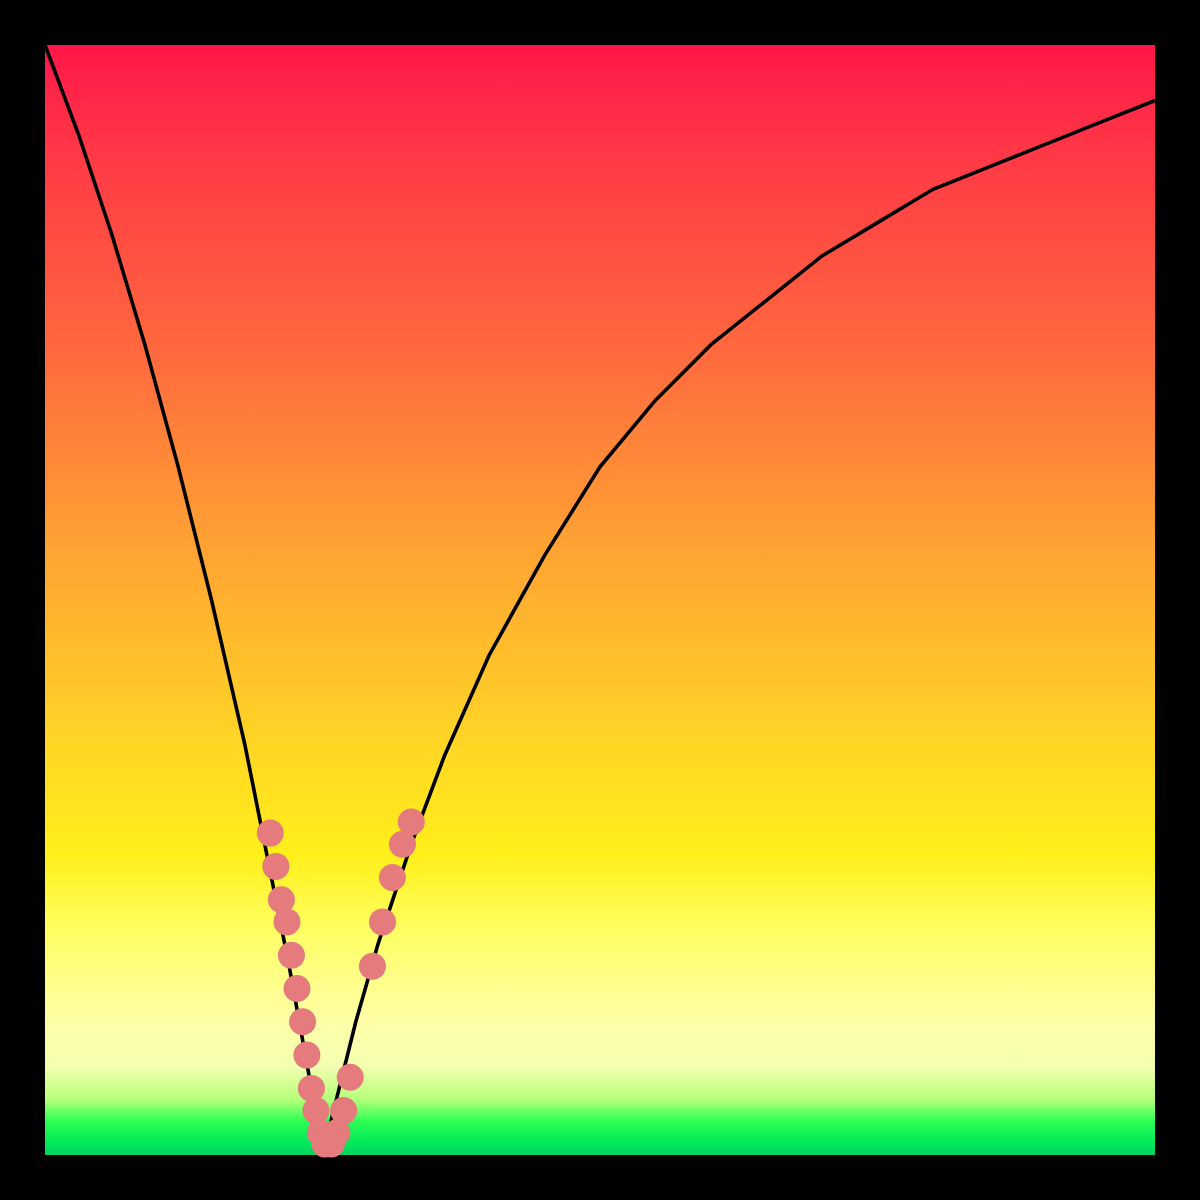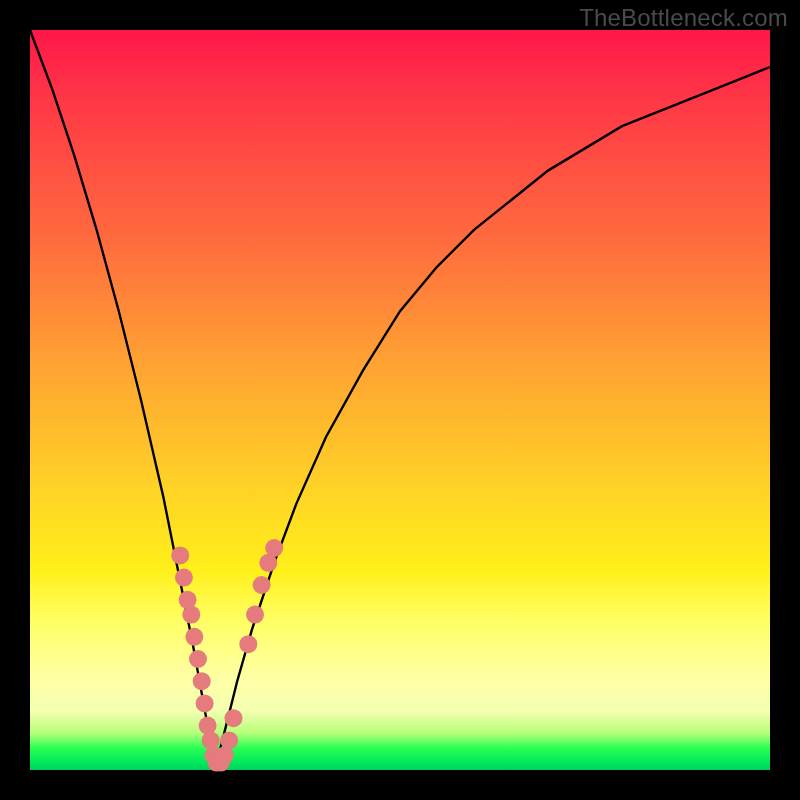--- a/index.html
+++ b/index.html
@@ -89,14 +89,13 @@
         <circle cx="199.1" cy="710.4" r="9" fill="#e57b7d" stroke="#d96a6c" stroke-width="0"></circle>
         <circle cx="203.5" cy="688.2" r="9" fill="#e57b7d" stroke="#d96a6c" stroke-width="0"></circle>
         <circle cx="218.3" cy="614.2" r="9" fill="#e57b7d" stroke="#d96a6c" stroke-width="0"></circle>
         <circle cx="225.0" cy="584.6" r="9" fill="#e57b7d" stroke="#d96a6c" stroke-width="0"></circle>
         <circle cx="231.6" cy="555.0" r="9" fill="#e57b7d" stroke="#d96a6c" stroke-width="0"></circle>
         <circle cx="238.3" cy="532.8" r="9" fill="#e57b7d" stroke="#d96a6c" stroke-width="0"></circle>
         <circle cx="244.2" cy="518.0" r="9" fill="#e57b7d" stroke="#d96a6c" stroke-width="0"></circle>
       </g>
   </svg>
 
-  <div class="watermark">TheBottleneck.com</div>
 </div>
 
 </body></html>

